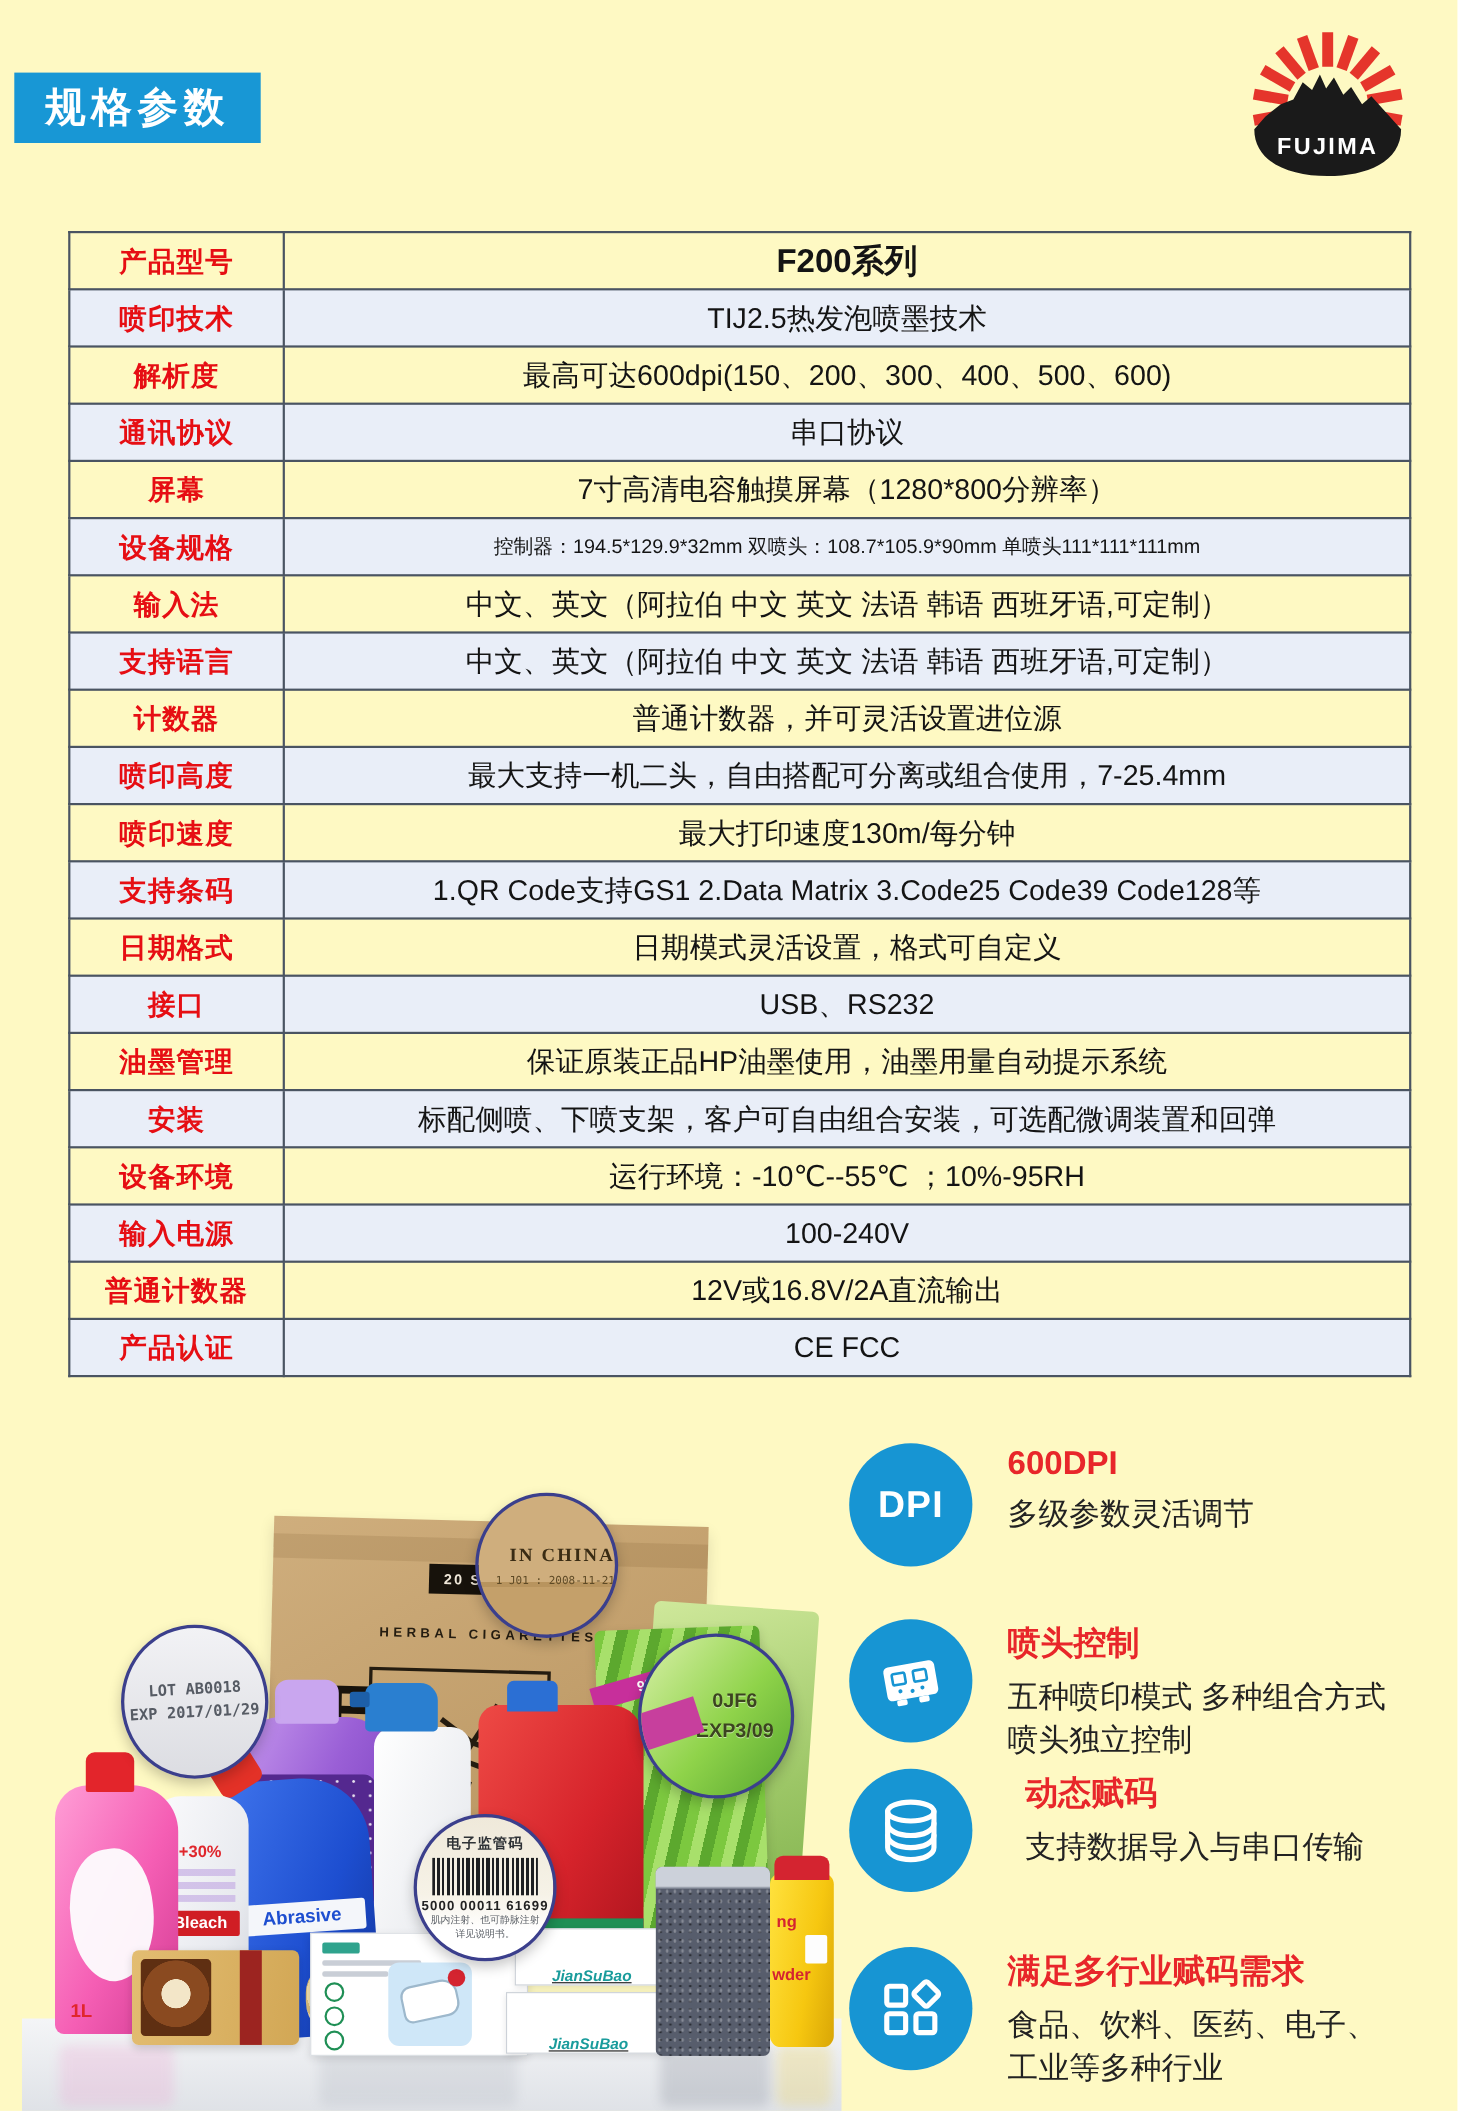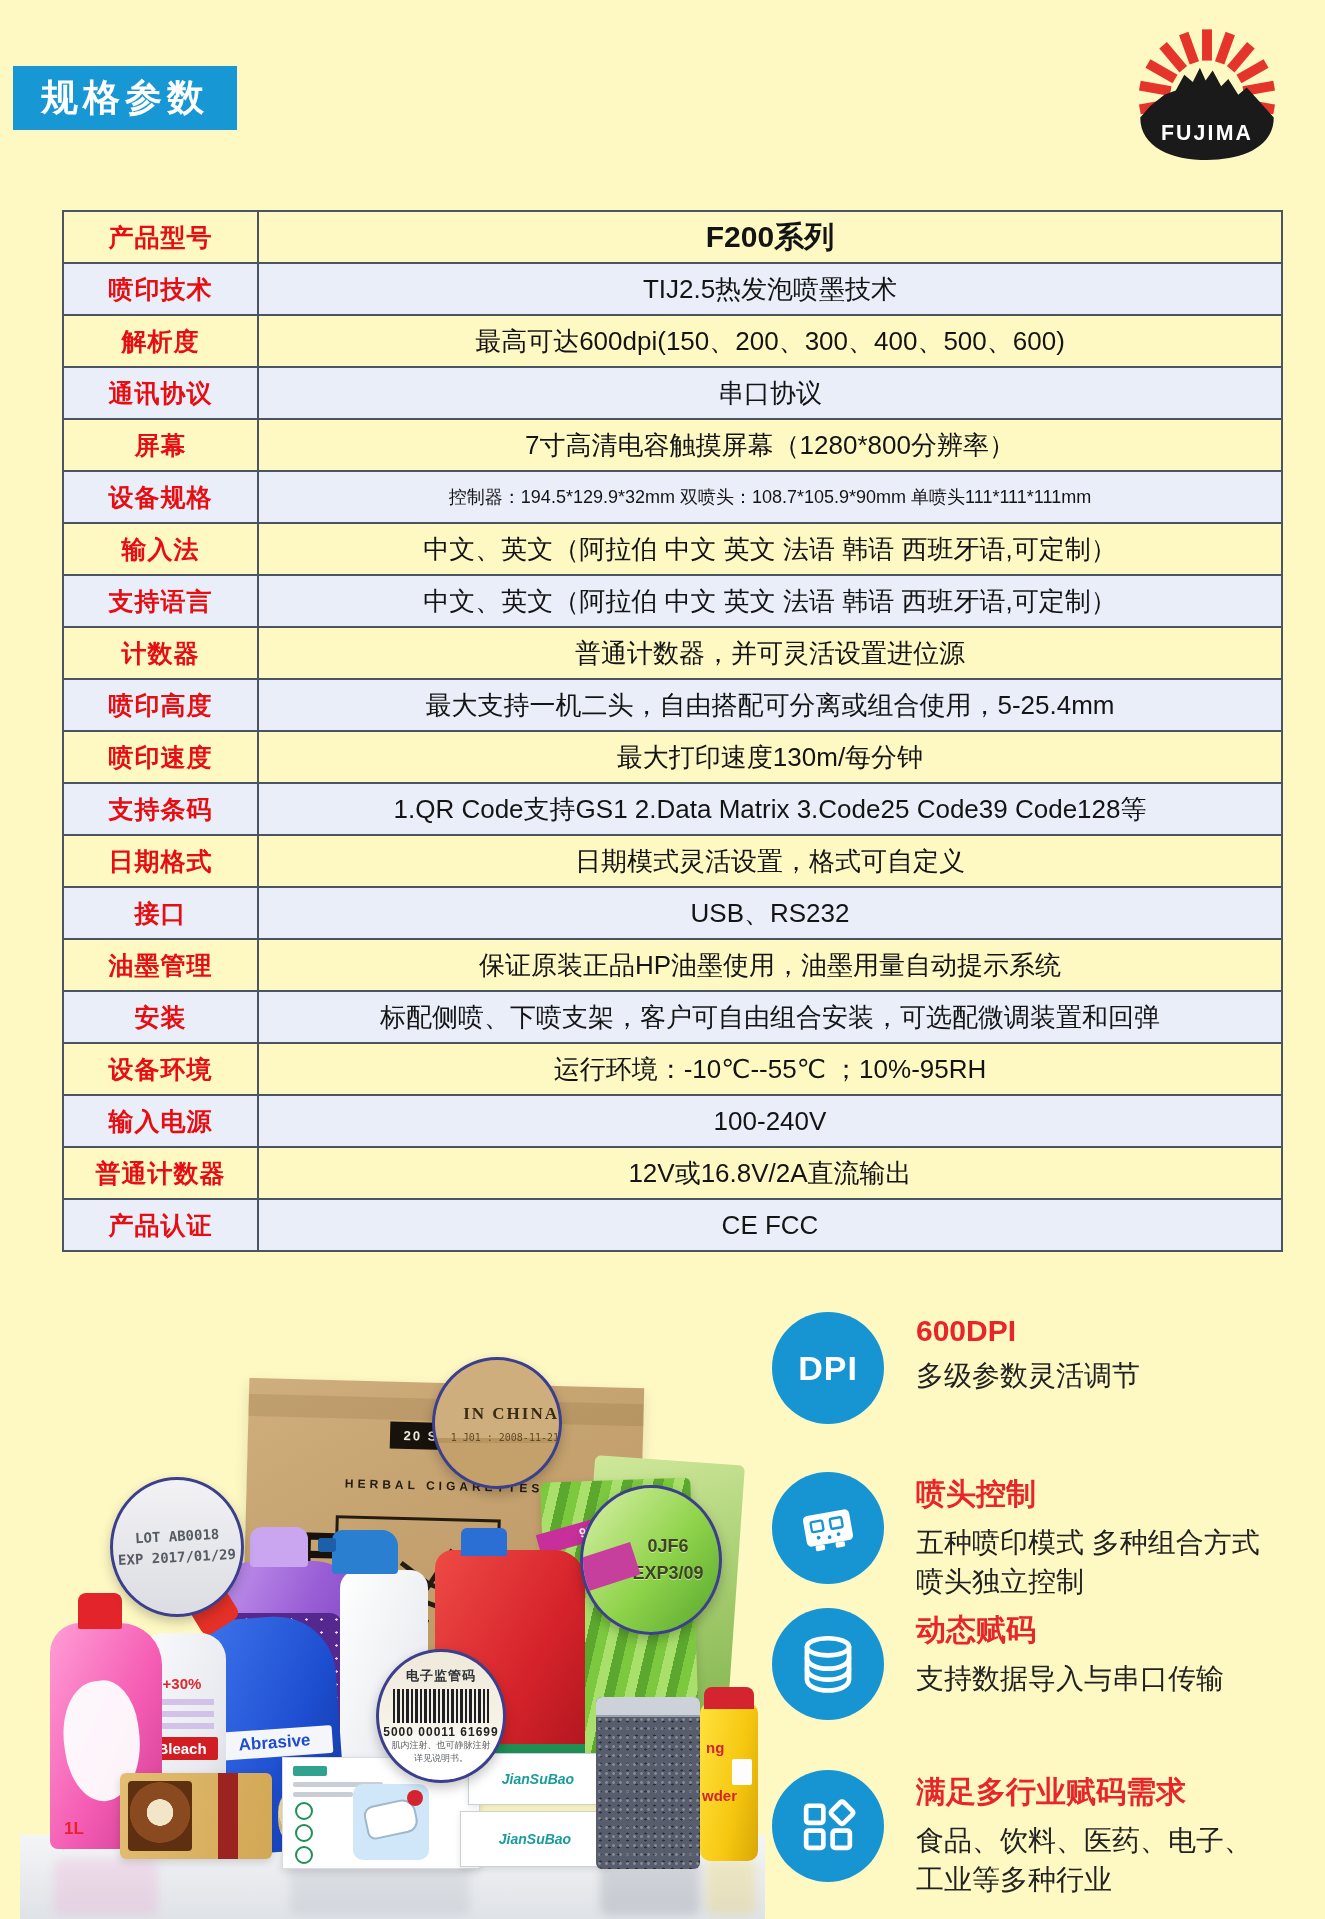--- a/index.html
+++ b/index.html
@@ -31,21 +31,21 @@
     letter-spacing:1px;
   }
   .spec-table td { font-size:26px; text-align:center; padding:0 10px; color:#141414; }
   .spec-table tr:nth-child(even) { background:#e9eef8; }
   .spec-table tr:first-child td { font-weight:700; font-size:30px; }
   .spec-table tr:nth-child(6) td { font-size:18px; padding:0 4px; }
 
   
   .features { position:absolute; left:772px; top:1300px; width:548px; }
   .feature { position:absolute; left:0; display:flex; align-items:flex-start; }
-  .f1 { top:12px; } .f2 { top:172px; } .f3 { top:308px; } .f4 { top:470px; }
+  .f1 { top:12px; } .f2 { top:172px; } .f3 { top:308px;gap:16px; } .f4 { top:470px; }
   .f-icon {
     flex:0 0 112px; width:112px; height:112px; border-radius:50%;
     background:#1795d3; display:flex; align-items:center; justify-content:center;
     color:#fff; font-weight:700; font-size:34px; letter-spacing:1px;
   }
   .f-icon svg { width:78px; height:78px; }
   .f-text { margin-left:32px; padding-top:2px; }
   .f-title { color:#e8262a; font-size:30px; font-weight:700; margin-bottom:8px; }
   .f-line { color:#222; font-size:28px; line-height:1.4; }
 
@@ -184,21 +184,21 @@
   }
   .mask-badge { position:absolute; left:10px; top:8px; width:34px; height:10px; background:#2fa38d; border-radius:2px; }
   .mask-line { position:absolute; left:10px; height:5px; background:#c9ced6; border-radius:2px; }
   .mask-art { position:absolute; left:70px; top:26px; width:76px; height:76px; background:#cfe7f8; border-radius:10px; }
   .mask-shape { position:absolute; left:12px; top:18px; width:52px; height:34px; background:#fff;
     border:2px solid #9db8cc; border-radius:10px 14px 12px 8px; transform:rotate(-12deg); }
   .mask-dot { position:absolute; right:6px; top:6px; width:16px; height:16px; background:#d42430; border-radius:50%; }
   .cert { position:absolute; left:12px; width:18px; height:18px; border:2px solid #1f8f55; border-radius:50%; }
 
   .small-box { position:absolute; background:#fff; border:1px solid #ccd1d8; display:flex;
-    align-items:center; justify-content:center; box-shadow:0 2px 6px rgba(0,0,0,.1); }
+    align-items:flex-end; justify-content:center; box-shadow:0 2px 6px rgba(0,0,0,.1);text-decoration:underline; }
   .sb1 { left:428px; top:388px; width:140px; height:52px; }
   .sb2 { left:420px; top:446px; width:150px; height:56px; }
   .small-box span { color:#1a9c9c; font-size:14px; font-style:italic; font-weight:700; }
 
   .seeds-bag {
     position:absolute; left:556px; top:332px; width:104px; height:172px; border-radius:6px;
     background:#575d6c;
     background-image:radial-gradient(rgba(255,255,255,.28) 1px, transparent 1.5px),
                      radial-gradient(rgba(0,0,0,.5) 1px, transparent 1.6px);
     background-size:7px 9px, 9px 7px;
@@ -300,21 +300,21 @@
     <tr>
           <th>支持语言</th>
           <td>中文、英文（阿拉伯 中文 英文 法语 韩语 西班牙语,可定制）</td>
         </tr>
     <tr>
           <th>计数器</th>
           <td>普通计数器，并可灵活设置进位源</td>
         </tr>
     <tr>
           <th>喷印高度</th>
-          <td>最大支持一机二头，自由搭配可分离或组合使用，5-25.4mm</td>
+          <td>最大支持一机二头，自由搭配可分离或组合使用，7-25.4mm</td>
         </tr>
     <tr>
           <th>喷印速度</th>
           <td>最大打印速度130m/每分钟</td>
         </tr>
     <tr>
           <th>支持条码</th>
           <td>1.QR Code支持GS1 2.Data Matrix 3.Code25 Code39 Code128等</td>
         </tr>
     <tr>

